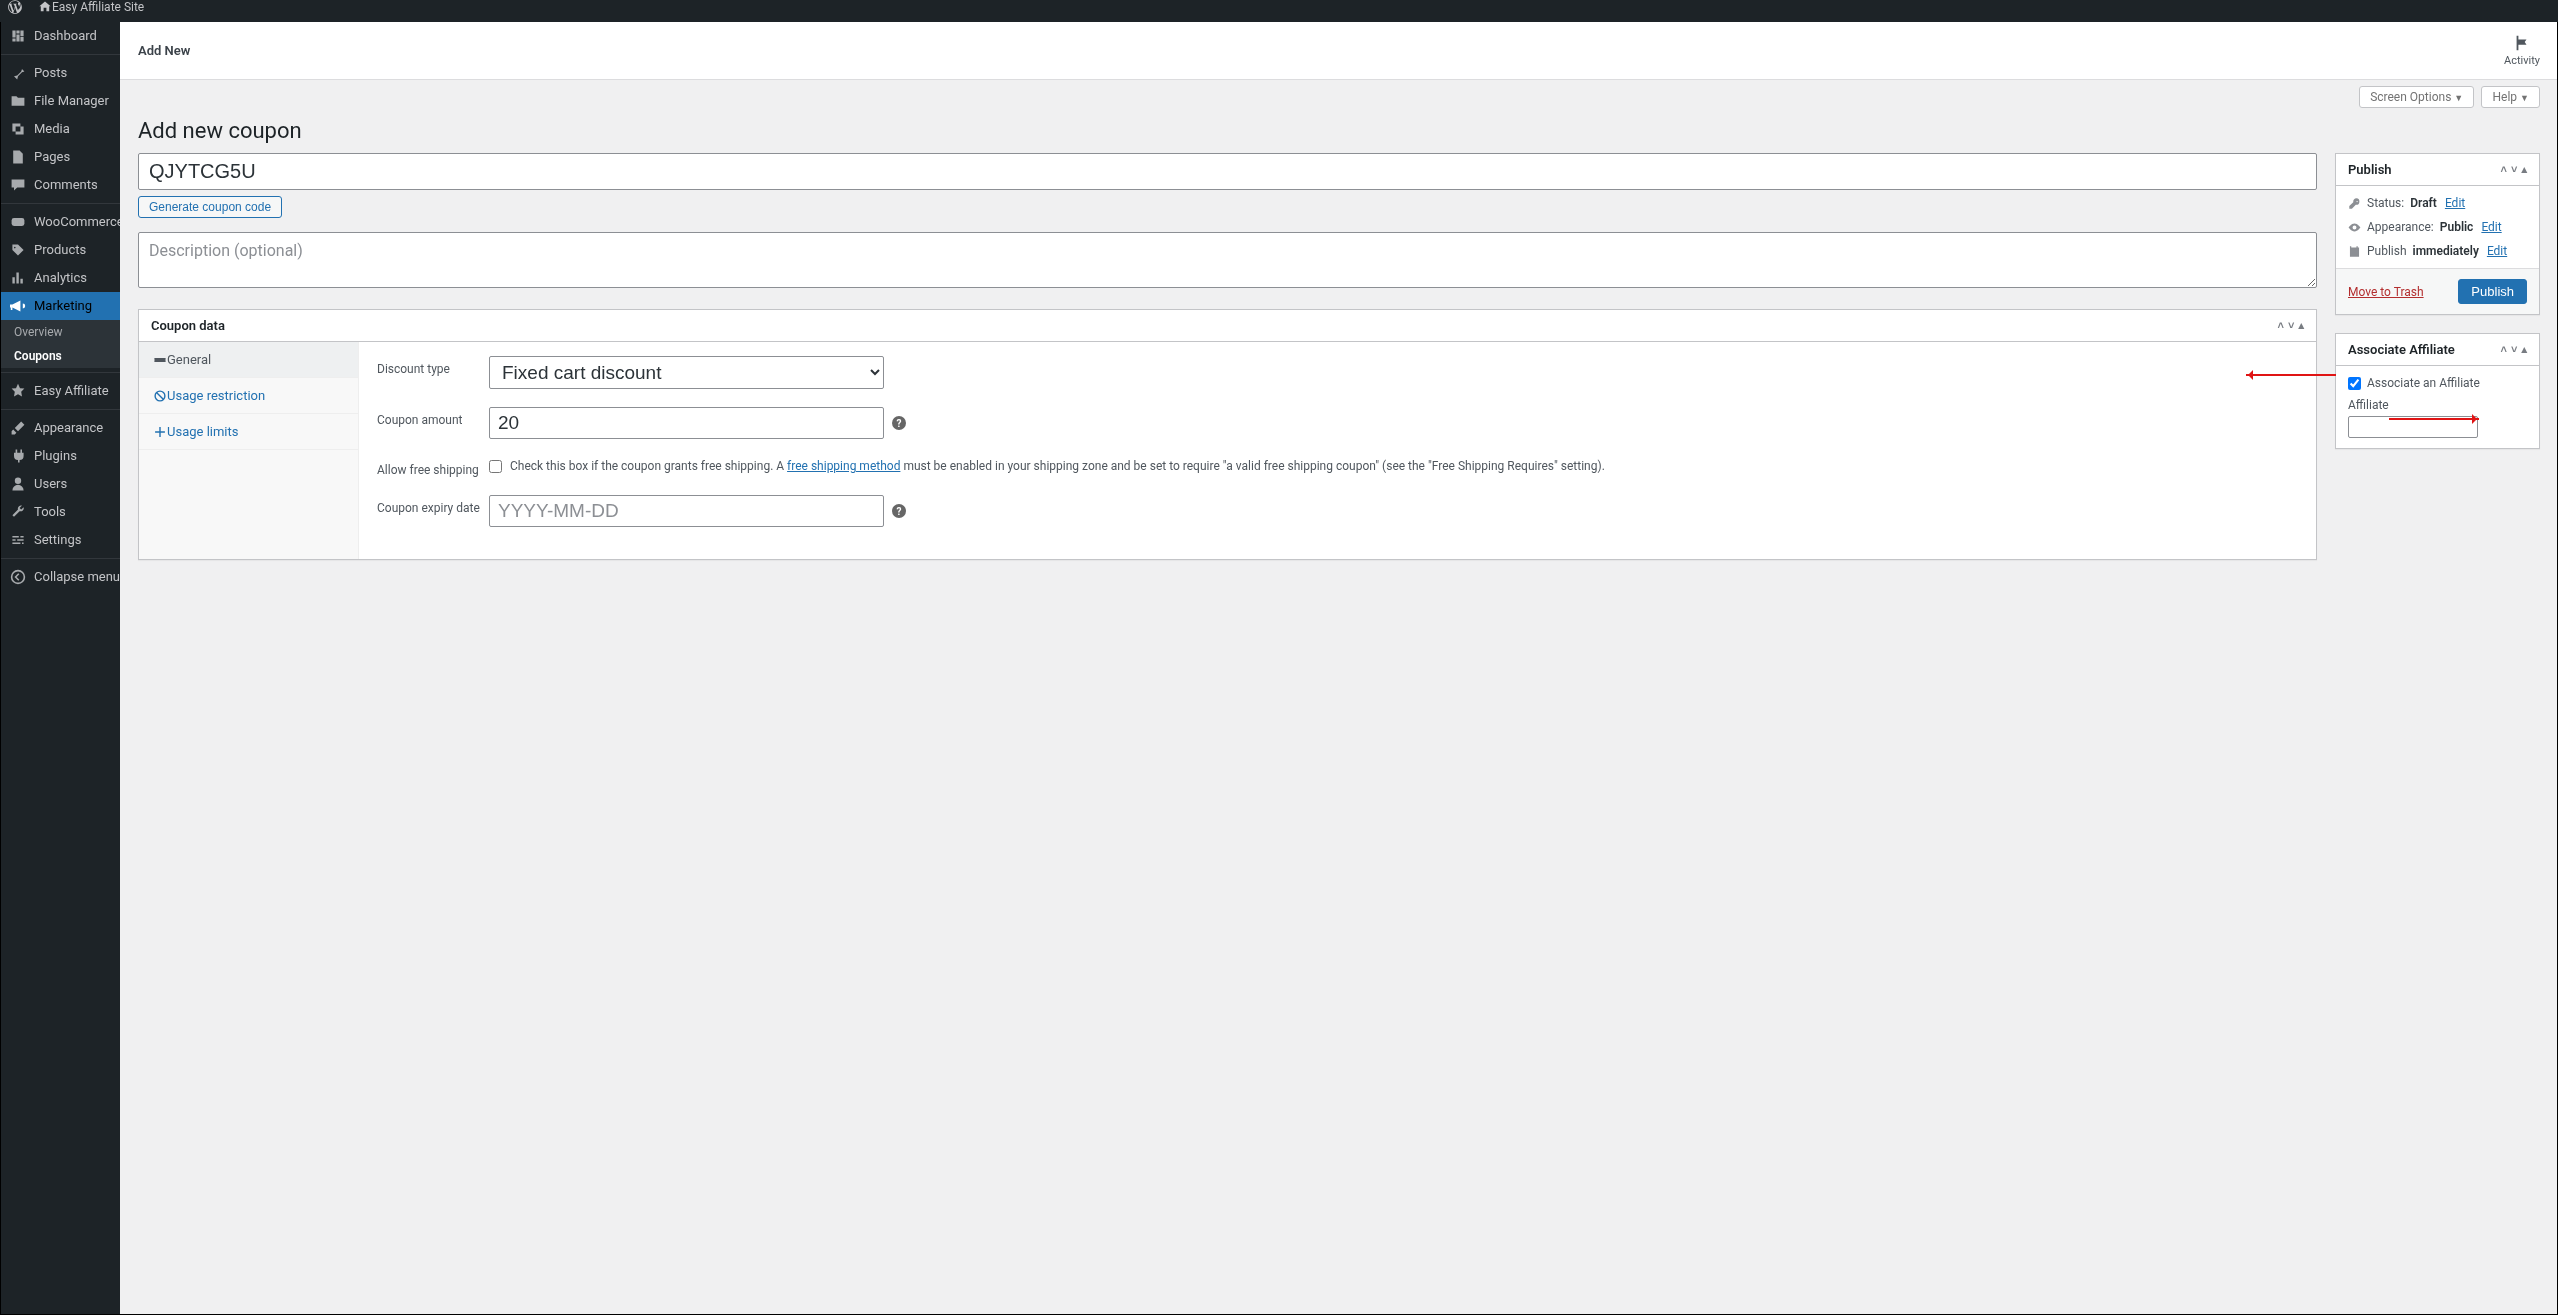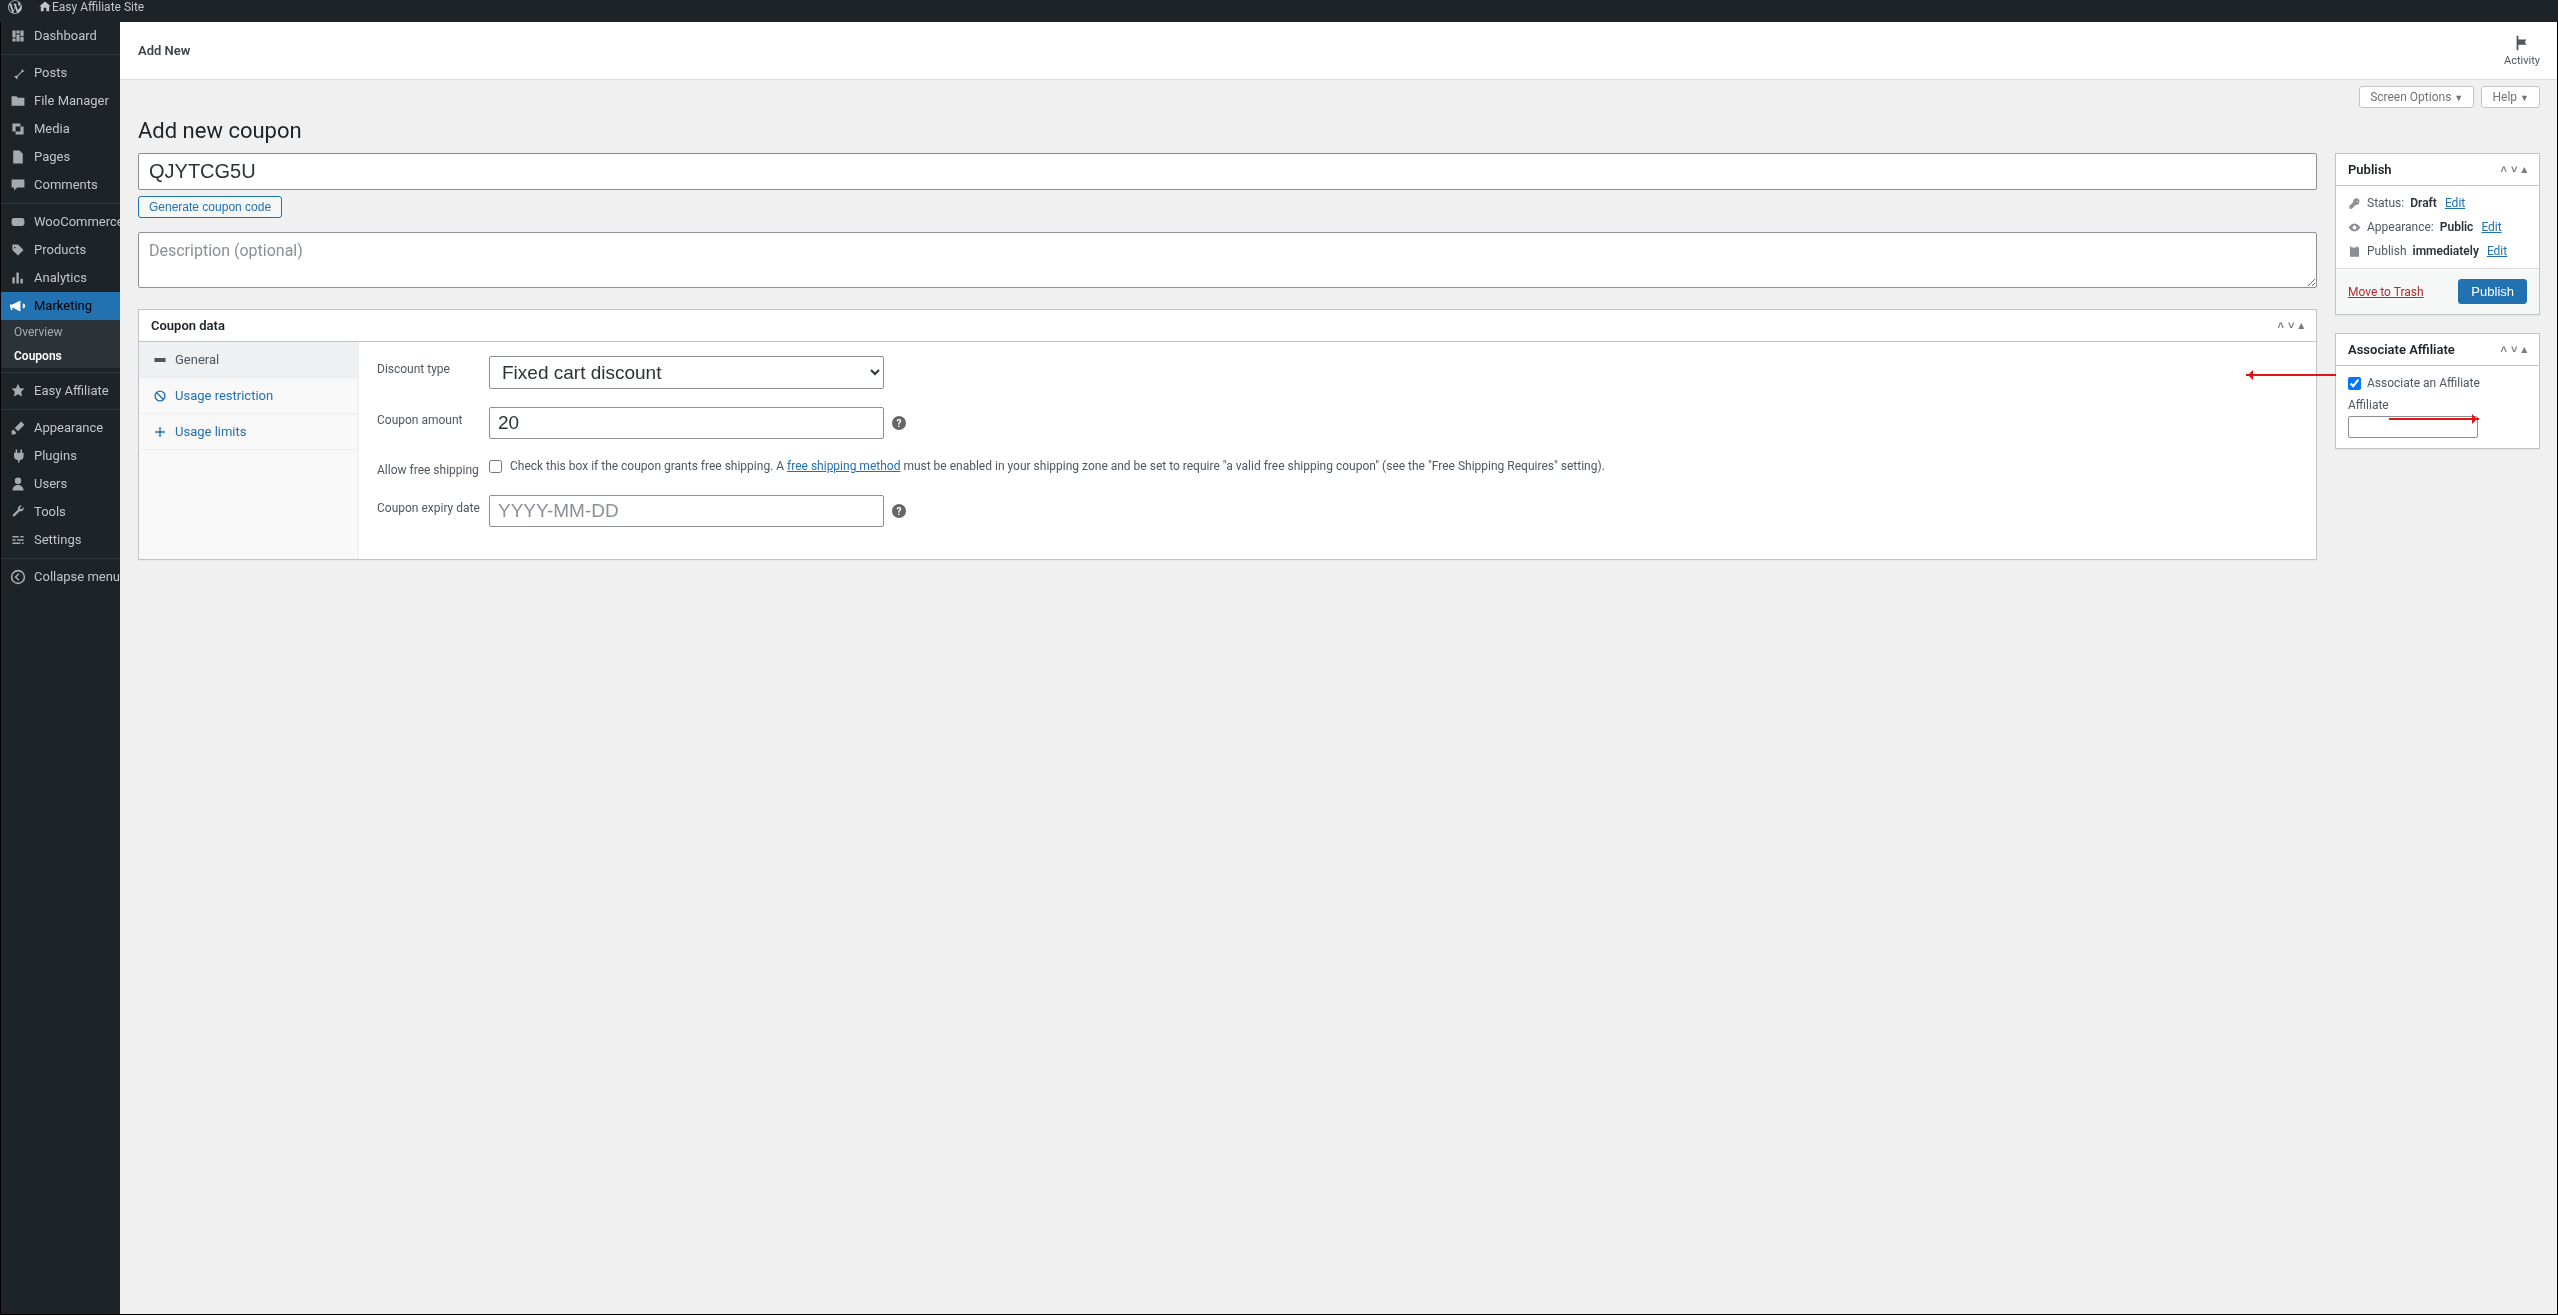--- a/index.html
+++ b/index.html
@@ -119,21 +119,21 @@
   }
   .postbox-header .handles { display: flex; gap: 4px; color: #787c82; }
   .postbox-header .handles span { cursor: pointer; font-size: 11px; }
 
   
   .cd-body { display: flex; }
   .cd-tabs {
     width: 220px; background:#f8f8f8; border-right: 1px solid #eee;
   }
   .cd-tab {
-    display: flex; align-items: center; gap: 8px;
+    display: flex; align-items: center; 
     padding: 10px 14px; font-size: 13px; color: #2271b1; cursor: pointer;
     border-bottom: 1px solid #eee;
   }
   .cd-tab.active { background: #eef0f1; color: #50575e; }
   .cd-tab svg { width: 14px; height: 14px; fill: currentColor; flex-shrink:0; }
   .cd-form { flex: 1; padding: 14px 18px; }
   .form-row { display: flex; align-items: flex-start; gap: 2px; margin-bottom: 18px; }
   .form-row label { width: 110px; font-size: 12px; color: #50575e; padding-top: 6px; }
   .form-row .field { flex: 1; display: flex; align-items: center; gap: 8px; }
   .form-row select, .form-row input[type=text] {

